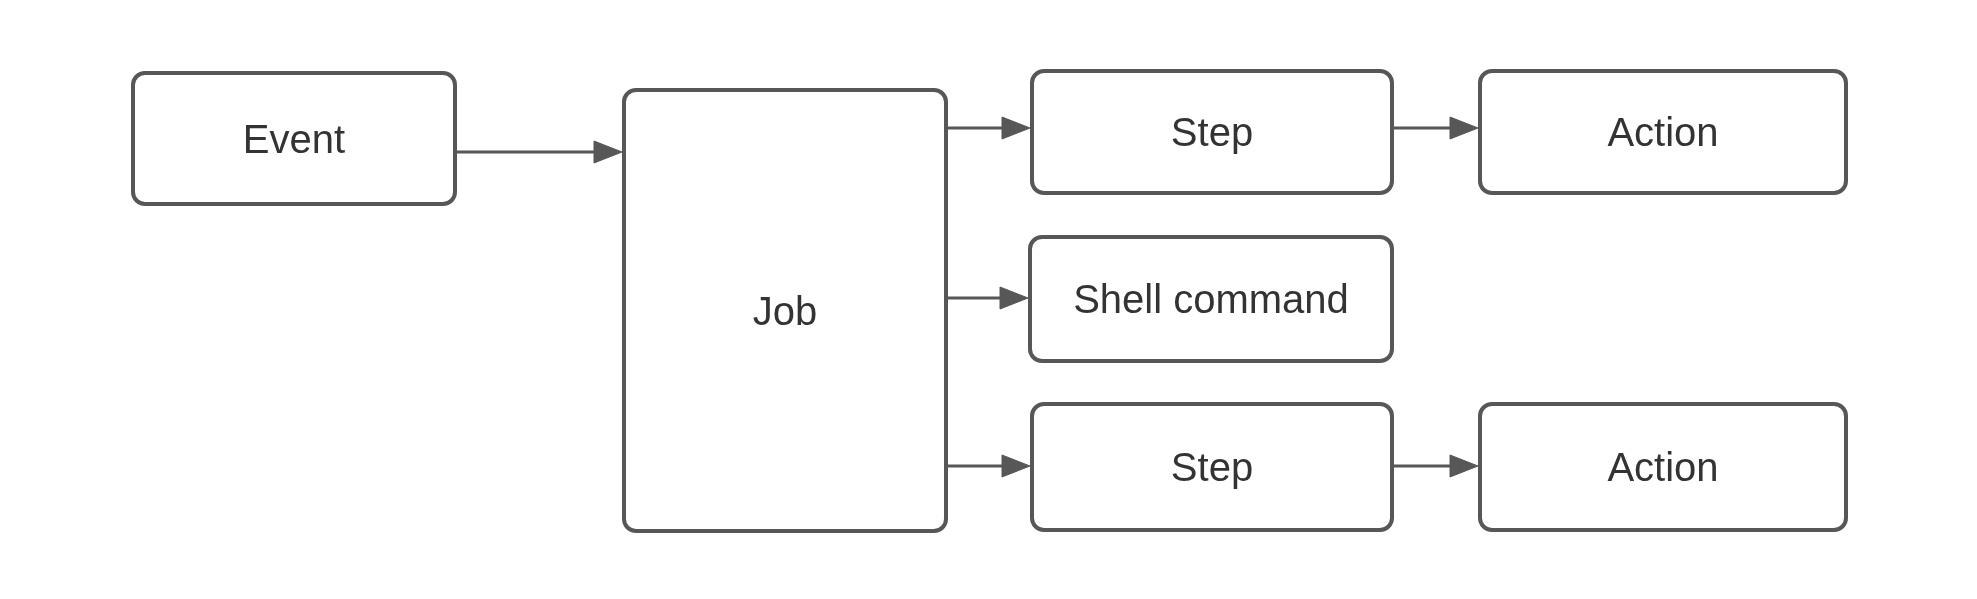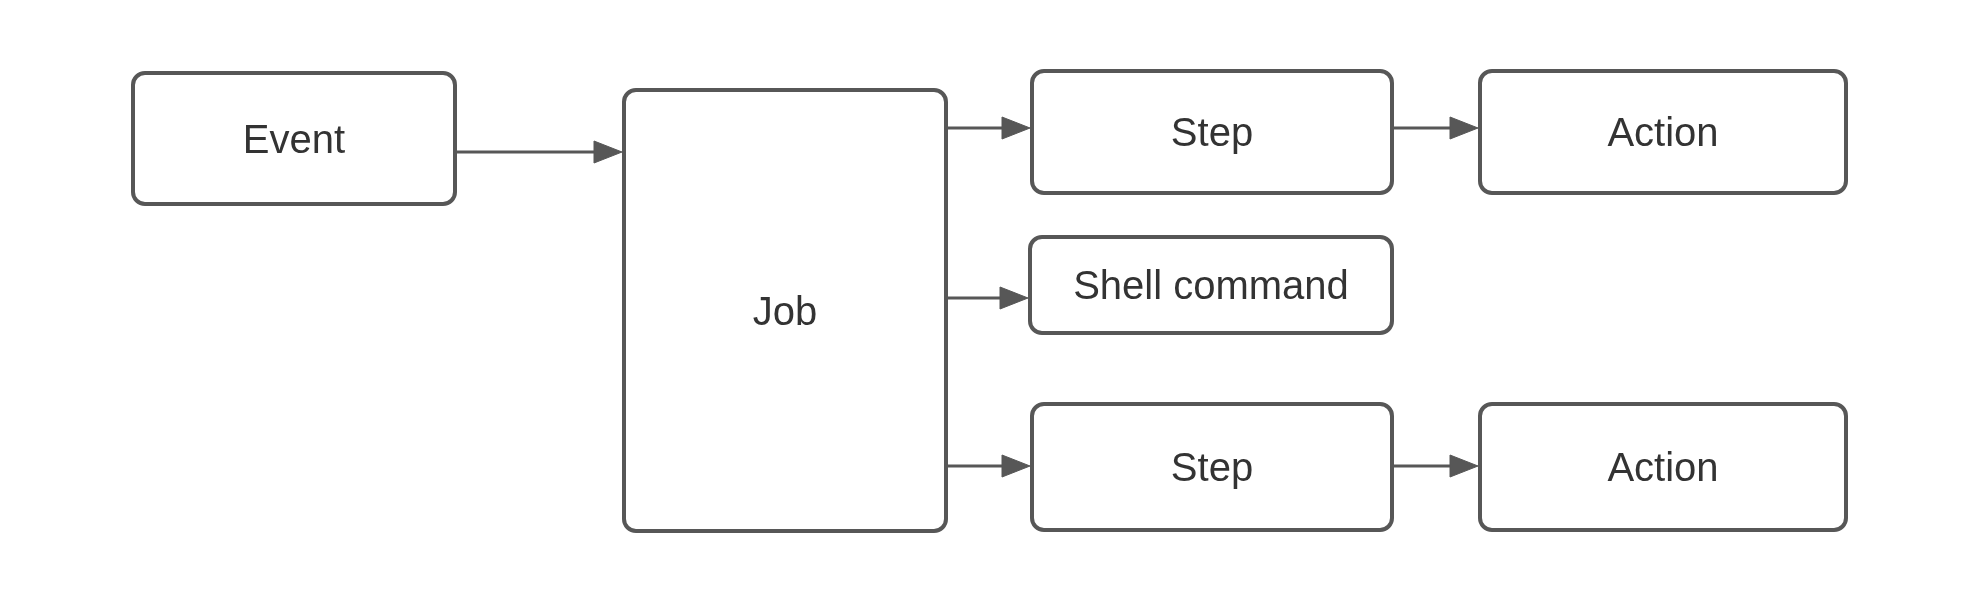--- a/index.html
+++ b/index.html
@@ -68,21 +68,21 @@
   </div>
   <div class="node" style="left: 622px; top: 72px; width: 326px; height: 445px; border-color: rgb(87, 87, 87); background: rgb(255, 255, 255); margin-top: 16px;">
     <span class="node-label" style="color: rgb(51, 51, 51);">Job</span>
   </div>
   <div class="node" style="left: 1030px; top: 69px; width: 364px; height: 126px; border-color: rgb(87, 87, 87); background: rgb(255, 255, 255);">
     <span class="node-label" style="color: rgb(51, 51, 51);">Step</span>
   </div>
   <div class="node" style="left: 1478px; top: 69px; width: 370px; height: 126px; border-color: rgb(87, 87, 87); background: rgb(255, 255, 255);">
     <span class="node-label" style="color: rgb(51, 51, 51);">Action</span>
   </div>
-  <div class="node" style="left: 1028px; top: 235px; width: 366px; height: 100px; border-color: rgb(87, 87, 87); background: rgb(255, 255, 255);">
+  <div class="node" style="left: 1028px; top: 235px; width: 366px; height: 128px; border-color: rgb(87, 87, 87); background: rgb(255, 255, 255);">
     <span class="node-label" style="color: rgb(51, 51, 51);">Shell command</span>
   </div>
   <div class="node" style="left: 1030px; top: 402px; width: 364px; height: 130px; border-color: rgb(87, 87, 87); background: rgb(255, 255, 255);">
     <span class="node-label" style="color: rgb(51, 51, 51);">Step</span>
   </div>
   <div class="node" style="left: 1478px; top: 402px; width: 370px; height: 130px; border-color: rgb(87, 87, 87); background: rgb(255, 255, 255);">
     <span class="node-label" style="color: rgb(51, 51, 51);">Action</span>
   </div>
 </div>
 

